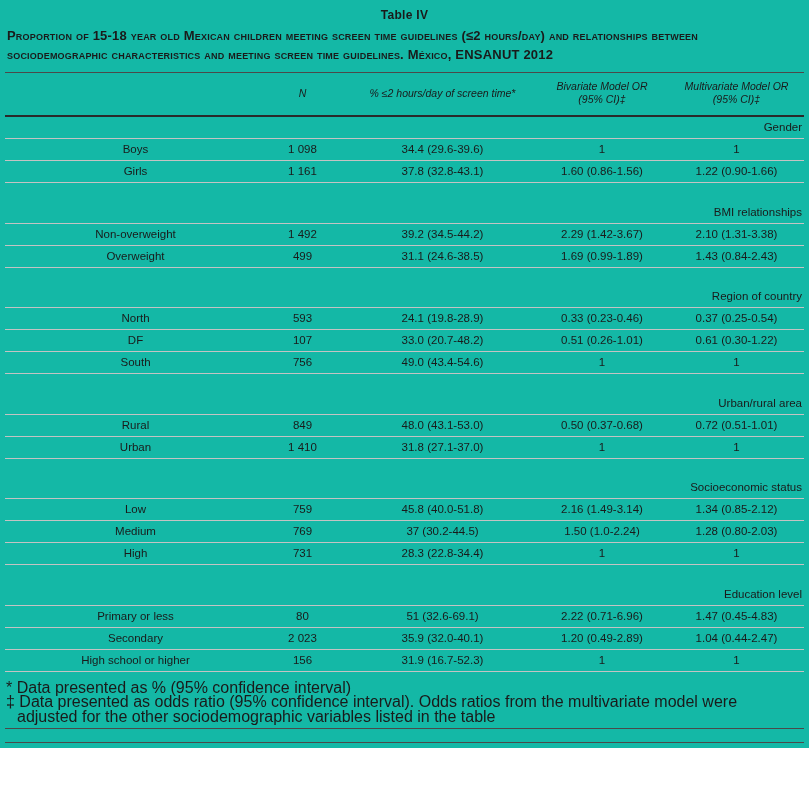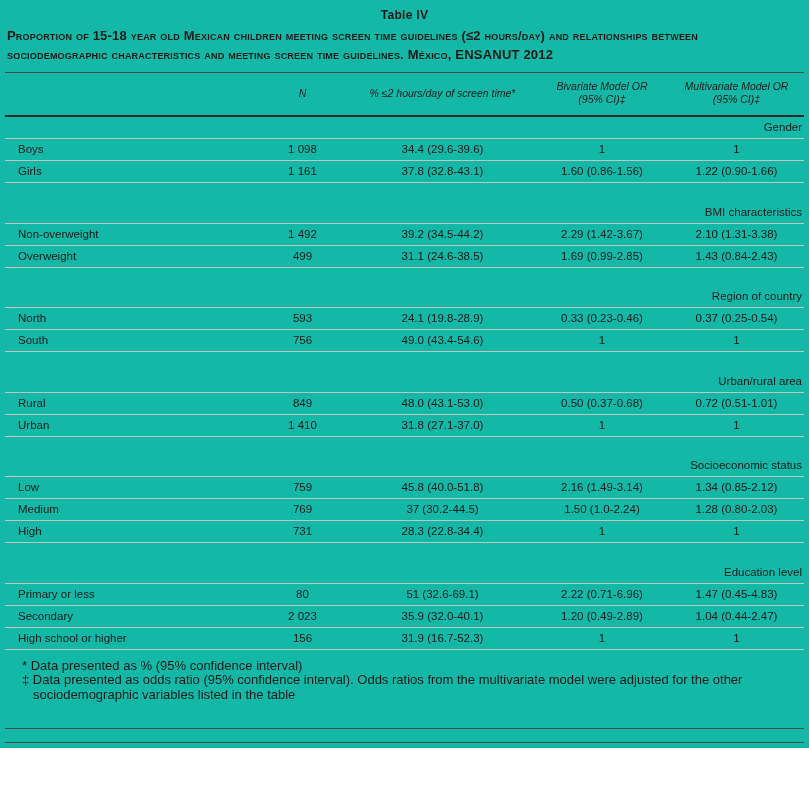--- a/index.html
+++ b/index.html
@@ -59,34 +59,33 @@
     line-height: 13px;
     padding: 4px 2px 4px 2px;
     border-bottom: 1px solid #c3c3c3;
     vertical-align: middle;
   }
   tr.section-row td {
     text-align: right;
     padding-left: 2px;
   }
   tr.data-row td.c-label {
-    text-align: left;
+    text-align: center;
     padding-left: 13px;
   }
   tr.data-row td.c-num { text-align: center; }
   tr.spacer-row td {
     border-bottom: none;
     height: 19px;
     padding: 0;
   }
   .footnotes {
     margin-top: 9px;
-    font-size: 13px;
+    font-size: 16px;
     line-height: 14.5px;
-    margin-left: 16px;
   }
   .footnote {
     padding-left: 11px;
     text-indent: -11px;
     margin-left: 1px;
     max-width: 795px;
   }
   .bottom-rules { margin-top: auto; }
   .rule {
     border-top: 1px solid #4a4a4a;
@@ -137,51 +136,58 @@
         <td class="c-num">1 161</td>
         <td class="c-num">37.8 (32.8-43.1)</td>
         <td class="c-num">1.60 (0.86-1.56)</td>
         <td class="c-num">1.22 (0.90-1.66)</td>
       </tr>
       <tr class="spacer-row">
           <td colspan="5"></td>
         </tr>
 
       <tr class="section-row">
-        <td colspan="5">BMI characteristics</td>
+        <td colspan="5">BMI relationships</td>
       </tr>
       <tr class="data-row">
         <td class="c-label">Non-overweight</td>
         <td class="c-num">1 492</td>
         <td class="c-num">39.2 (34.5-44.2)</td>
         <td class="c-num">2.29 (1.42-3.67)</td>
         <td class="c-num">2.10 (1.31-3.38)</td>
       </tr>
       <tr class="data-row">
         <td class="c-label">Overweight</td>
         <td class="c-num">499</td>
         <td class="c-num">31.1 (24.6-38.5)</td>
-        <td class="c-num">1.69 (0.99-2.85)</td>
+        <td class="c-num">1.69 (0.99-1.89)</td>
         <td class="c-num">1.43 (0.84-2.43)</td>
       </tr>
       <tr class="spacer-row">
           <td colspan="5"></td>
         </tr>
 
       <tr class="section-row">
         <td colspan="5">Region of country</td>
       </tr>
       <tr class="data-row">
         <td class="c-label">North</td>
         <td class="c-num">593</td>
         <td class="c-num">24.1 (19.8-28.9)</td>
         <td class="c-num">0.33 (0.23-0.46)</td>
         <td class="c-num">0.37 (0.25-0.54)</td>
       </tr>
       <tr class="data-row">
+        <td class="c-label">DF</td>
+        <td class="c-num">107</td>
+        <td class="c-num">33.0 (20.7-48.2)</td>
+        <td class="c-num">0.51 (0.26-1.01)</td>
+        <td class="c-num">0.61 (0.30-1.22)</td>
+      </tr>
+      <tr class="data-row">
         <td class="c-label">South</td>
         <td class="c-num">756</td>
         <td class="c-num">49.0 (43.4-54.6)</td>
         <td class="c-num">1</td>
         <td class="c-num">1</td>
       </tr>
       <tr class="spacer-row">
           <td colspan="5"></td>
         </tr>
 

